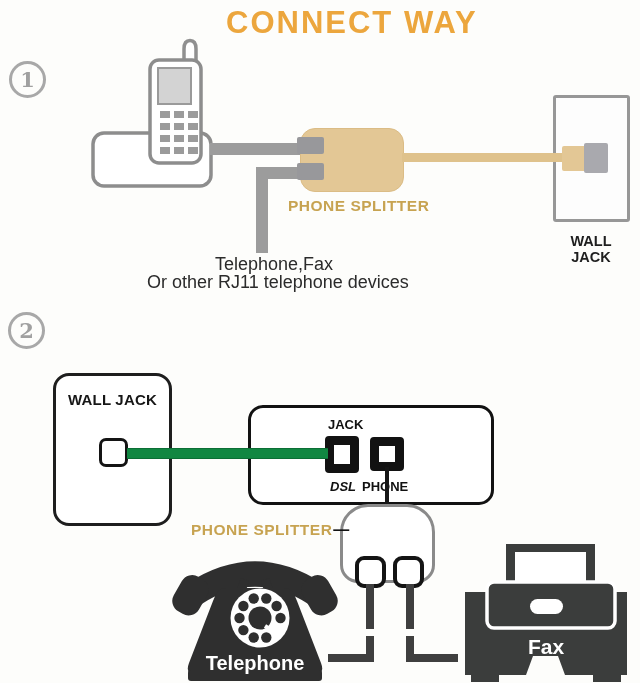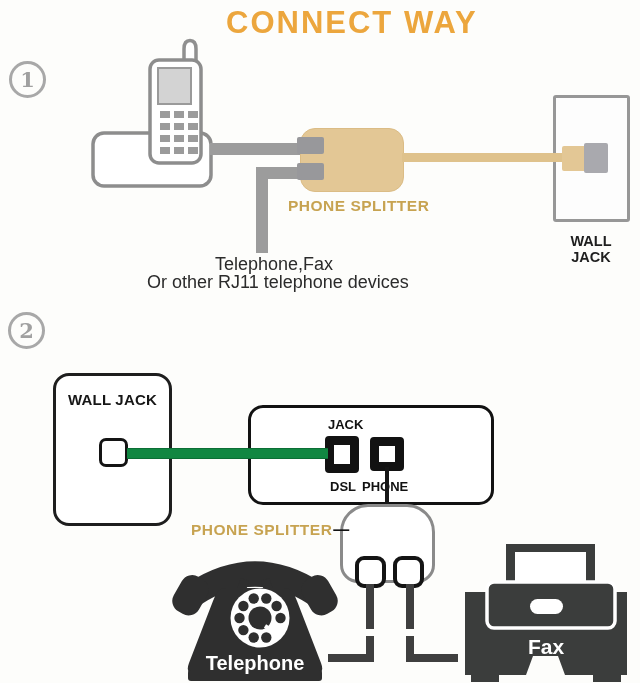--- a/index.html
+++ b/index.html
@@ -121,21 +121,21 @@
 
   <div class="walljack2">
     <span class="wj2label">WALL JACK</span>
     <div class="wj2port"></div>
   </div>
 
   <div class="modem">
     <span class="modemlabel" style="left:77px; top:9px;">JACK</span>
     <div class="mport" style="left:74px; top:28px; width:34px; height:37px;"></div>
     <div class="mport" style="left:119px; top:29px; width:34px; height:34px;"></div>
-    <span class="modemlabel" style="left:79px; top:71px;">DSL</span>
+    <span class="modemlabel" style="left:79px; top:71px;font-style:italic;">DSL</span>
     <span class="modemlabel" style="left:111px; top:71px;">PHONE</span>
   </div>
 
   <div class="greencable"></div>
 
   <div class="abs" style="left:385px; top:467px; width:4px; height:38px; background:#161616;"></div>
 
   <div class="splitter2"></div>
   <div class="s2port" style="left:355px; top:556px;"></div>
   <div class="s2port" style="left:393px; top:556px;"></div>

